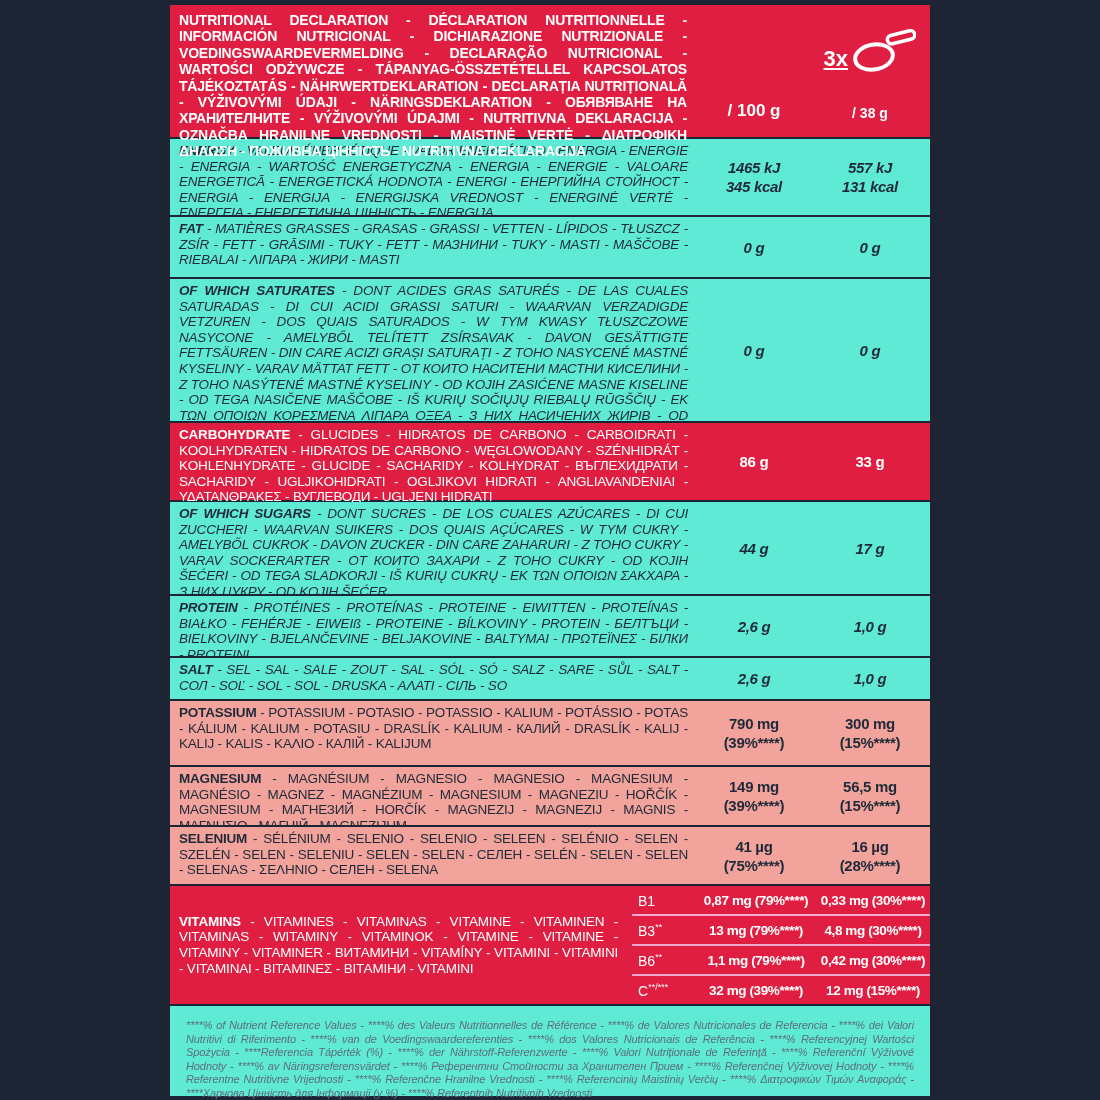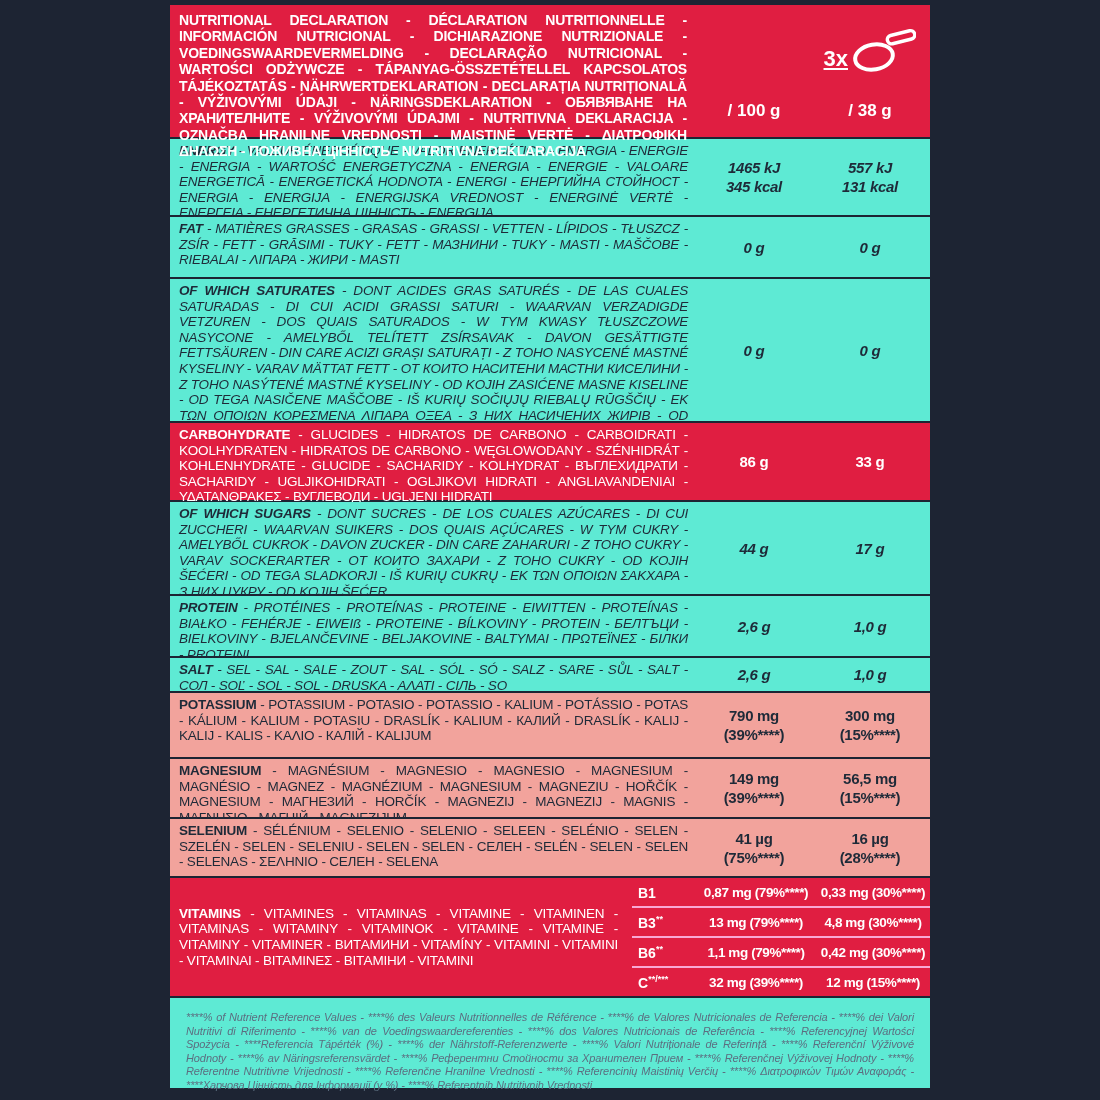--- a/index.html
+++ b/index.html
@@ -12,21 +12,21 @@
   .frame{
     position:absolute;left:170px;top:5px;width:760px;
     display:flex;flex-direction:column;gap:2px;background:#1d2433;
   }
   .row{display:flex;box-sizing:border-box;width:100%;}
   .white{background:#5eead4;color:#1e2a38;font-style:italic;}
   .red{background:#e01e41;color:#ffffff;}
   .pink{background:#f2a39c;color:#1e2a38;}
 
   .h132{height:132px}.h76{height:76px}.h60{height:60px}.h142{height:142px}
-  .h77{height:77px}.h92{height:92px}.h58{height:58px}.h41{height:33px}
+  .h77{height:77px}.h92{height:92px}.h58{height:58px}.h41{height:41px}
   .h56{height:64px}.h57{height:57px}.h118{height:118px}.h90{height:90px}
 
   .lbl{
     flex:0 0 528px;box-sizing:border-box;padding:4px 10px 2px 9px;
     font-size:13.5px;line-height:15.6px;font-weight:500;
     letter-spacing:-0.2px;text-align:justify;text-align-last:left;
   }
   .term{font-weight:700;}
   .val{
     box-sizing:border-box;display:flex;flex-direction:column;
@@ -37,37 +37,37 @@
   .v2{flex:0 0 120px;}
 
   
   .header{position:relative;padding-left:44px;}
   .hdr-title{
     position:absolute;left:9px;top:7px;width:508px;
     font-size:14px;line-height:16.4px;font-weight:700;letter-spacing:-0.2px;
     text-align:justify;text-align-last:left;
   }
   .hdr-col1{position:absolute;left:528px;width:112px;bottom:16px;text-align:center;font-size:17px;font-weight:700;}
-  .hdr-col2{position:absolute;left:640px;width:120px;bottom:16px;text-align:center;font-size:17px;font-weight:700;}
+  .hdr-col2{position:absolute;left:640px;width:120px;bottom:16px;text-align:center;font-size:14px;font-weight:700;}
   .hdr-scoop{position:absolute;right:14px;top:22px;display:flex;align-items:center;}
   .x3{font-size:22px;font-weight:700;margin-right:2px;margin-top:14px;text-decoration:underline;}
   .scoop-svg{display:block;}
 
   
   .vitamins{display:flex;}
   .vit-lbl{
     flex:0 0 462px;box-sizing:border-box;padding:0 14px 0 9px;
     display:flex;flex-direction:column;justify-content:center;
     font-size:13.5px;line-height:15.6px;letter-spacing:-0.2px;
     text-align:justify;text-align-last:left;
   }
   .vit-table{flex:1;display:flex;flex-direction:column;}
   .vit-row{flex:1;display:flex;align-items:center;}
   .vit-row + .vit-row{border-top:2px solid #f9a8d4;}
-  .vit-name{flex:0 0 64px;box-sizing:border-box;padding-left:6px;font-size:14px;font-weight:700;}
+  .vit-name{flex:0 0 64px;box-sizing:border-box;padding-left:6px;font-size:14px;font-weight:400;}
   .vit-name sup{font-size:9px;}
   .vit-v1{flex:0 0 120px;text-align:center;font-size:13.5px;font-weight:700;letter-spacing:-0.4px;}
   .vit-v2{flex:1;text-align:center;font-size:13.5px;font-weight:700;letter-spacing:-0.4px;}
 
   
   .footer{display:block;}
   .footer p{
     margin:8px;padding:5px 8px;
     font-size:11px;line-height:13.6px;color:#5c6e80;font-weight:400;
     letter-spacing:-0.1px;text-align:justify;text-align-last:left;

